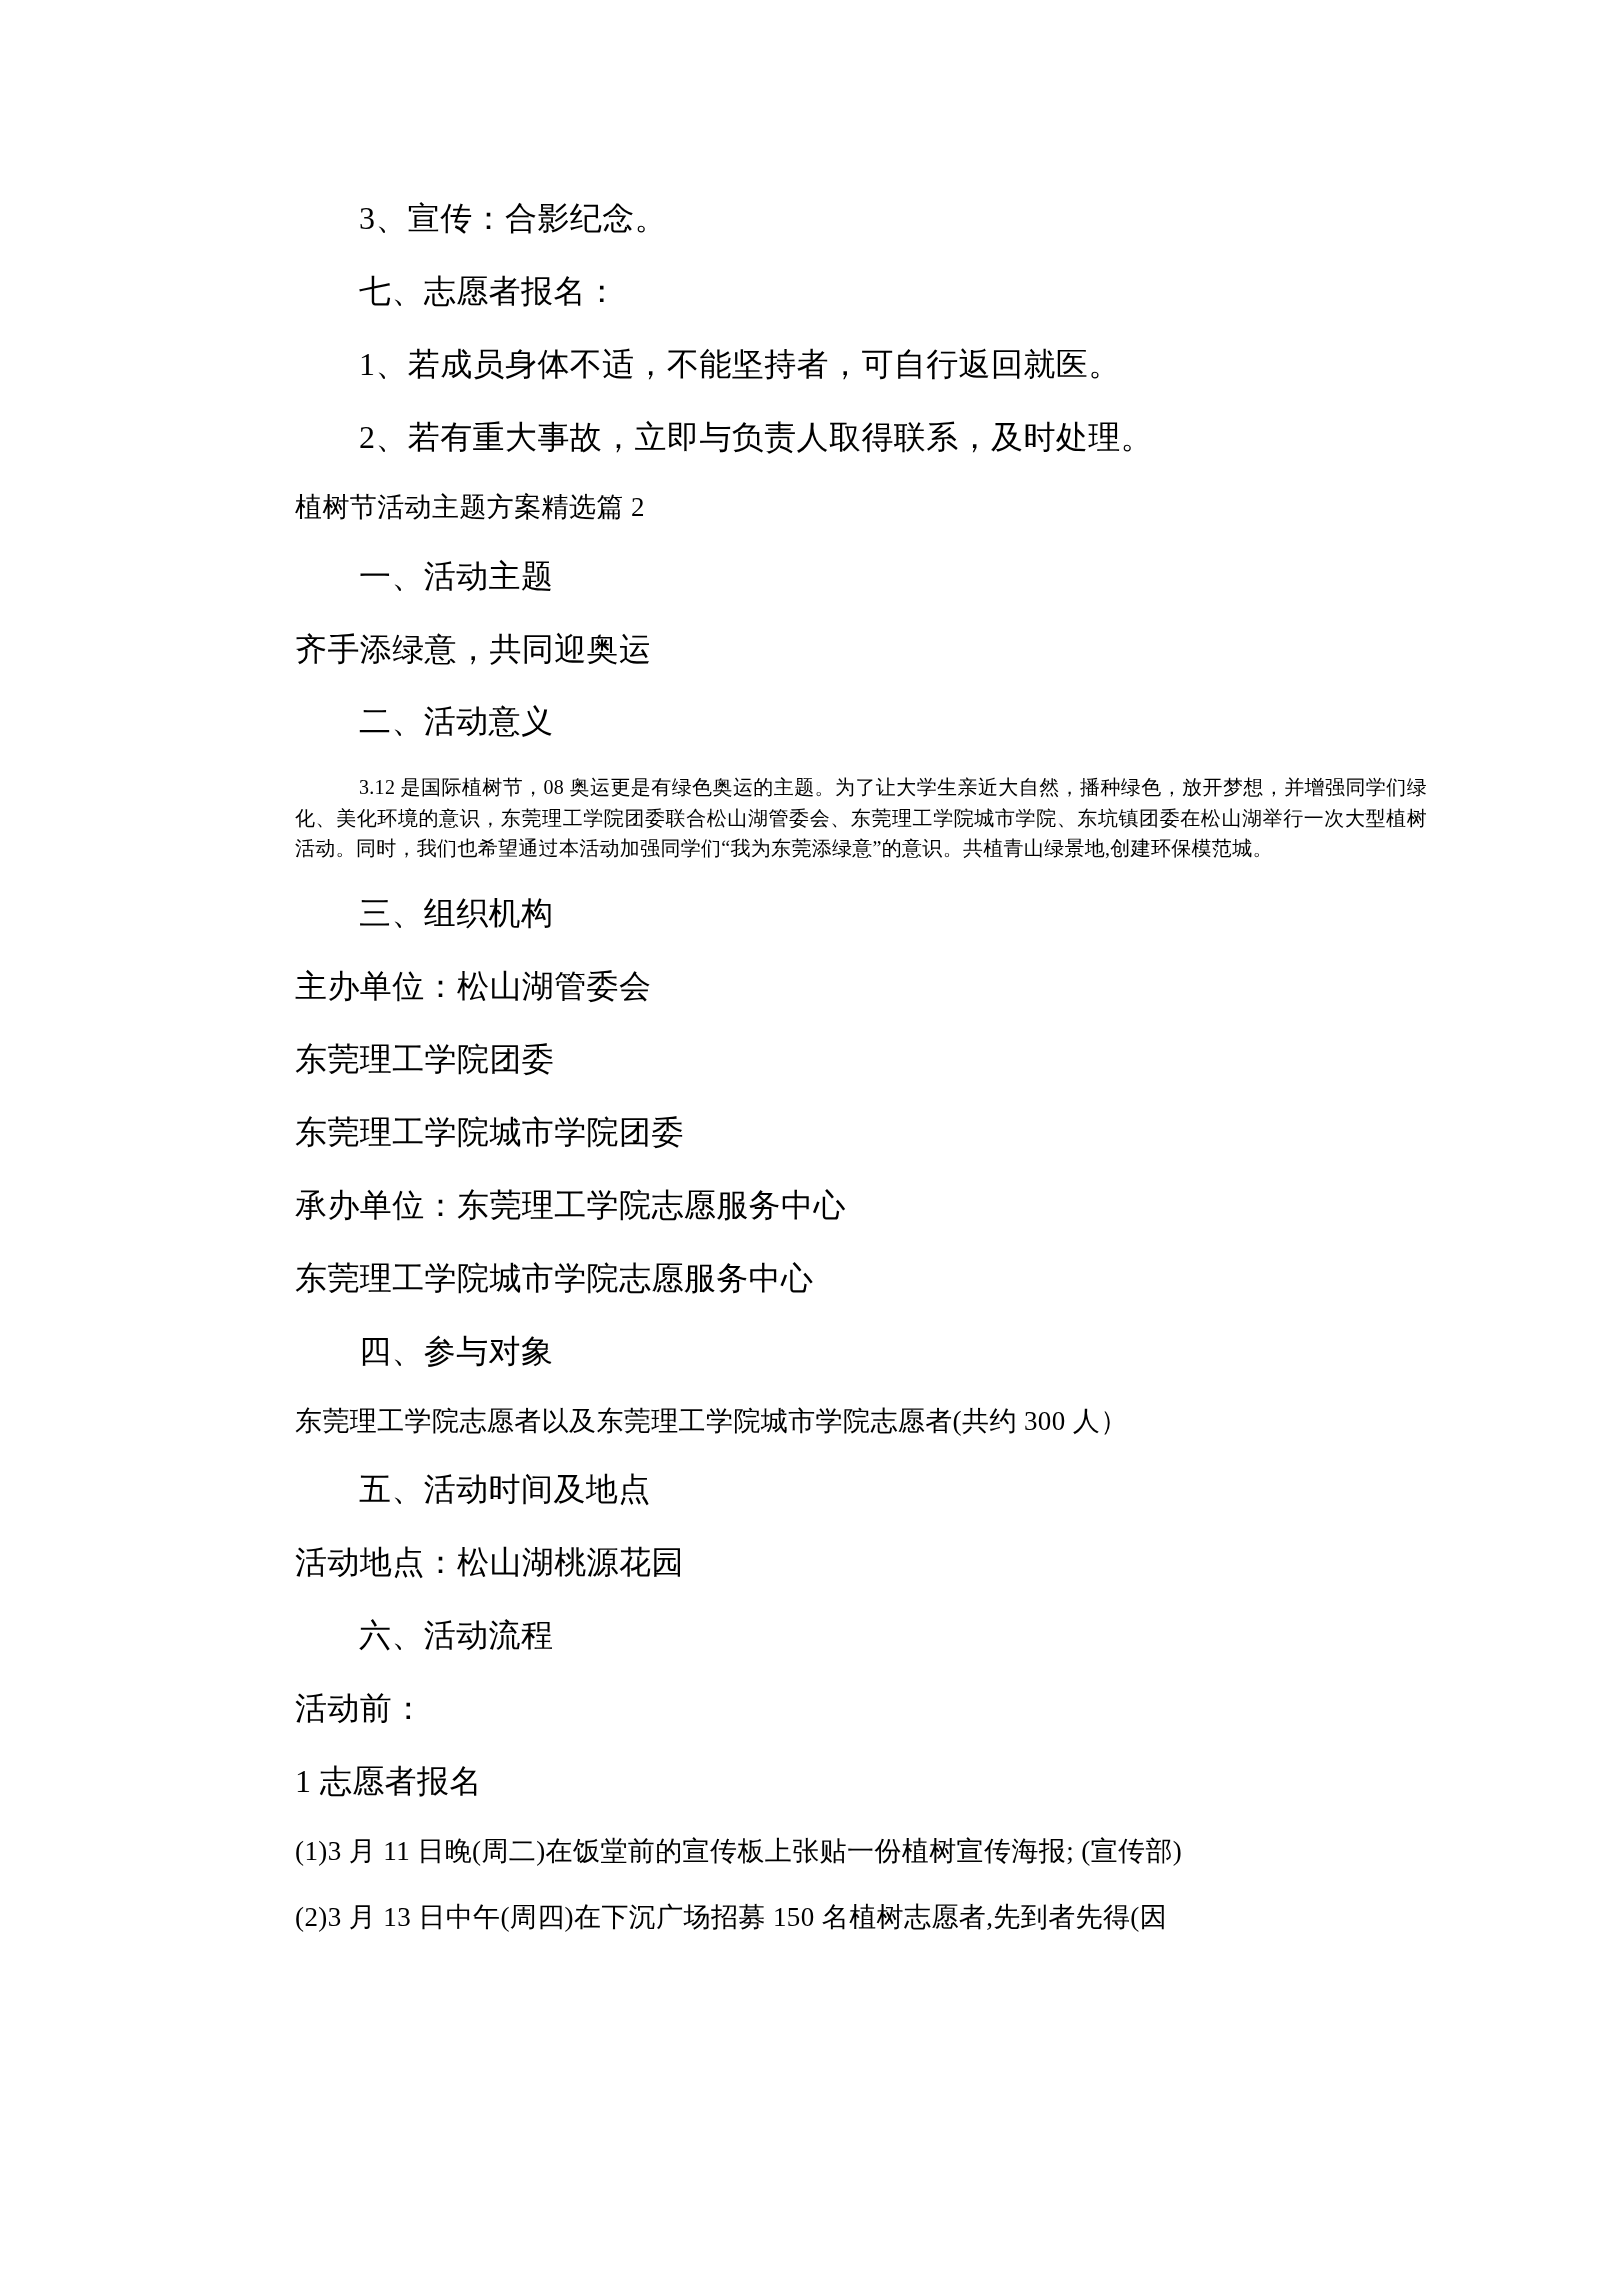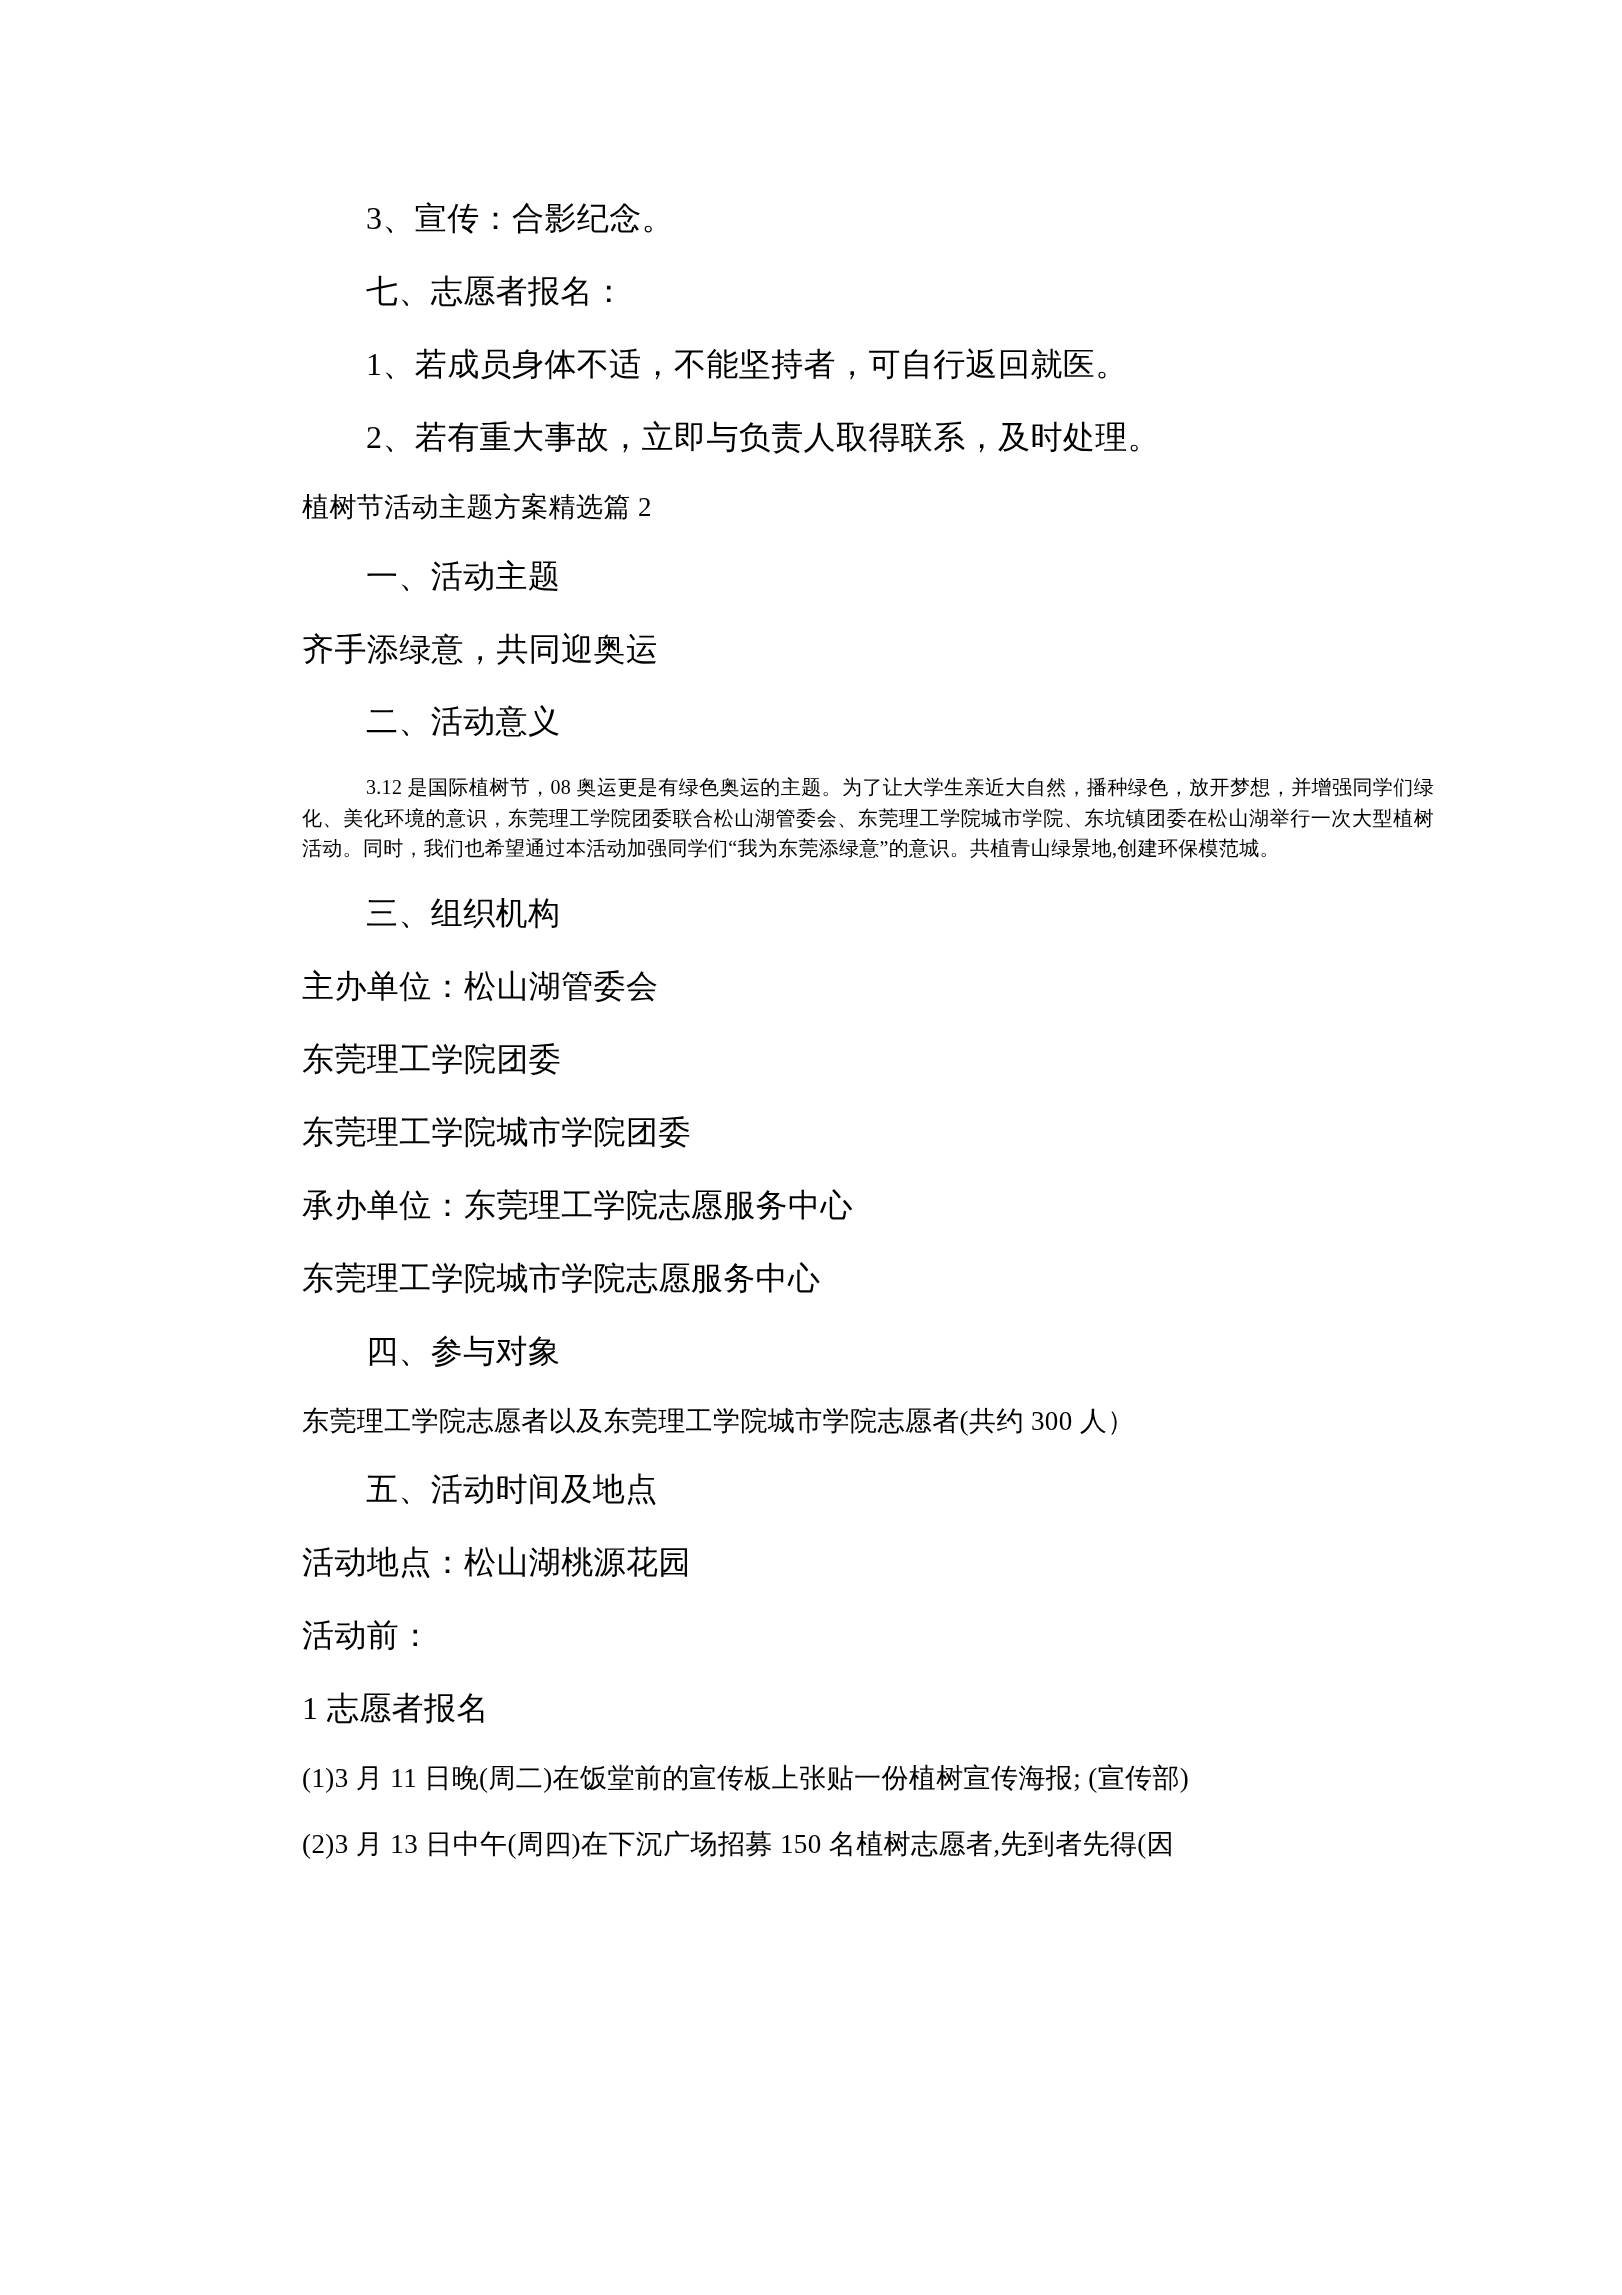--- a/index.html
+++ b/index.html
@@ -10,21 +10,21 @@
   body {
     width: 1623px;
     height: 2295px;
     font-family: "Liberation Serif", "DejaVu Serif", serif;
     color: #000000;
     position: relative;
     overflow: hidden;
   }
   .page {
     position: absolute;
-    left: 8px;
+    left: 1px;
     top: 0;
     width: 1316px;
     height: 2295px;
     box-sizing: border-box;
     padding: 196px 193px 170px 294px;
   }
   .doc-body {
     width: 1132px;
   }
   p {
@@ -69,20 +69,21 @@
     <p class="indent">三、组织机构</p>
     <p>主办单位：松山湖管委会</p>
     <p>东莞理工学院团委</p>
     <p>东莞理工学院城市学院团委</p>
     <p>承办单位：东莞理工学院志愿服务中心</p>
     <p>东莞理工学院城市学院志愿服务中心</p>
     <p class="indent">四、参与对象</p>
     <p class="small">东莞理工学院志愿者以及东莞理工学院城市学院志愿者(共约 300 人）</p>
     <p class="indent">五、活动时间及地点</p>
     <p>活动地点：松山湖桃源花园</p>
+    <p class="indent">六、活动流程</p>
     <p>活动前：</p>
     <p>1 志愿者报名</p>
     <p class="small">(1)3 月 11 日晚(周二)在饭堂前的宣传板上张贴一份植树宣传海报; (宣传部)</p>
     <p class="small">(2)3 月 13 日中午(周四)在下沉广场招募 150 名植树志愿者,先到者先得(因</p>
 
   </div>
 </div>
 
 
 </body></html>

